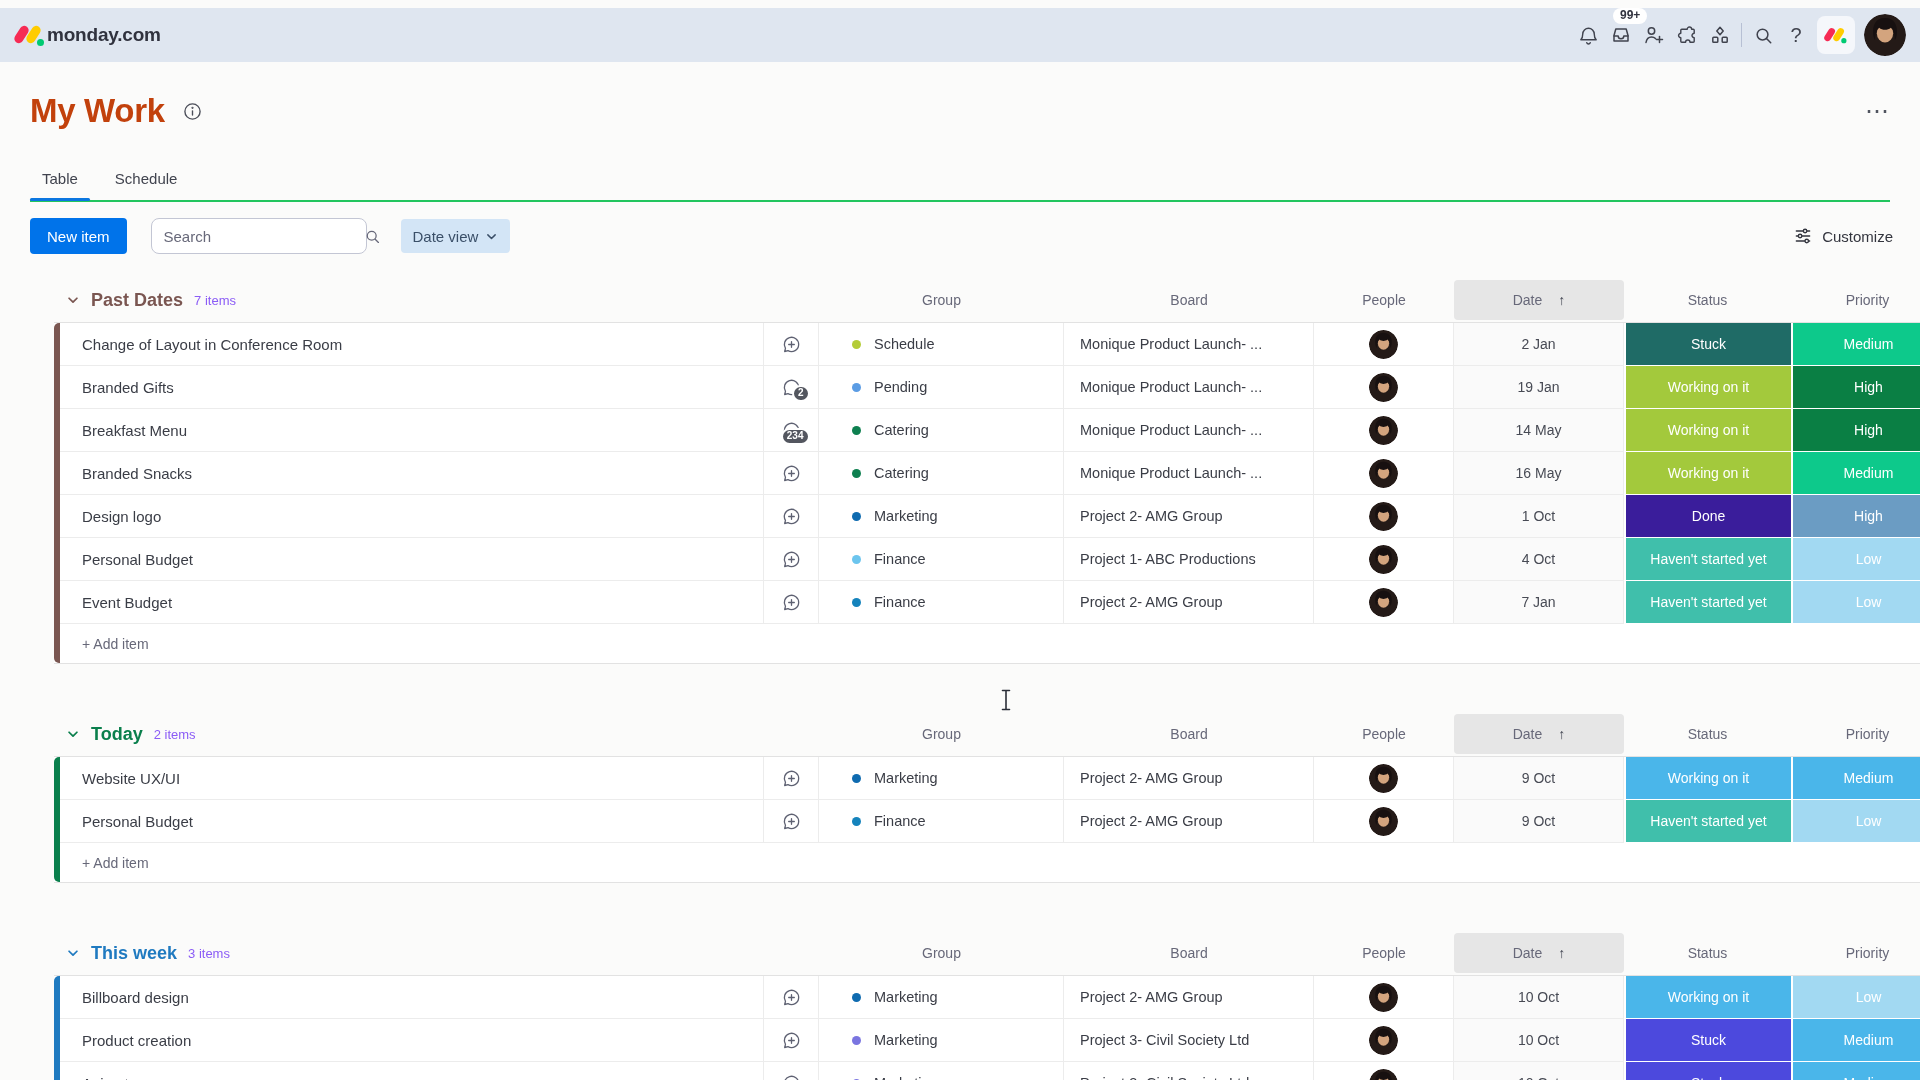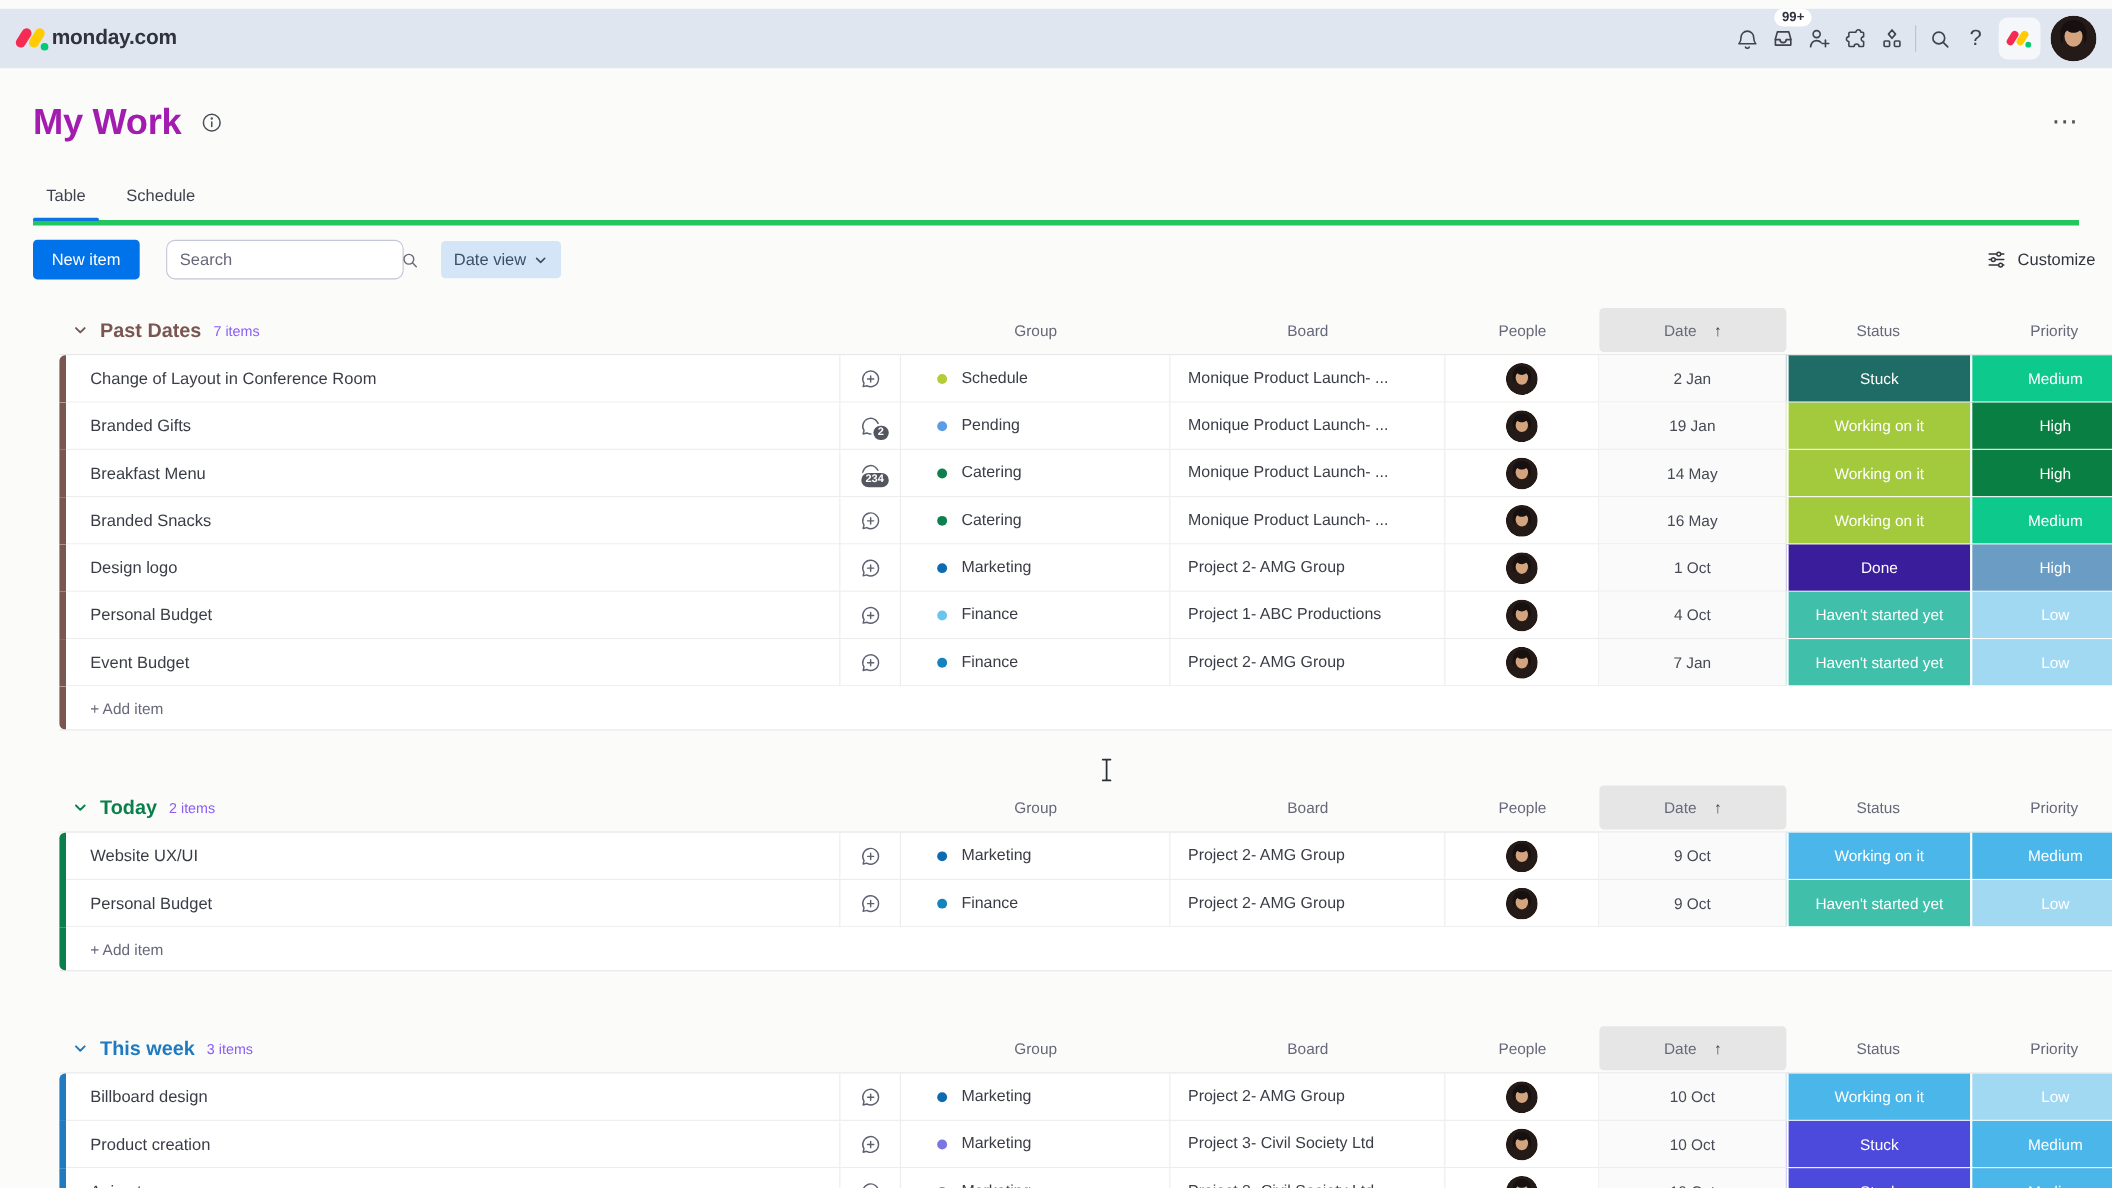--- a/index.html
+++ b/index.html
@@ -23,33 +23,33 @@
               border-radius:10px; padding:1px 7px 2px; line-height:13px; }
   .tb-divider { width:1px; height:24px; background:#b7c0d4; }
   .help-glyph { font-size:20px; color:#40434e; }
   .mini-logo-tile { width:38px; height:38px; background:#f5f7fb; border-radius:8px; display:flex; align-items:center; justify-content:center; }
   .mini-logo-tile .logo-mark { transform:scale(.75); }
   .tb-avatar { width:42px; height:42px; border-radius:50%; overflow:hidden; flex:0 0 auto; cursor:pointer; }
   .tb-avatar svg, .avatar svg { display:block; width:100%; height:100%; }
 
   
   .page-header { position:absolute; top:92px; left:30px; right:30px; display:flex; align-items:center; }
-  .page-title { font-size:33px; font-weight:600; color:#a21caf; letter-spacing:-0.3px; }
+  .page-title { font-size:33px; font-weight:600; color:#c2410c; letter-spacing:-0.3px; }
   .info-icon { margin-left:18px; color:#4b4e59; display:flex; }
   .menu-dots { margin-left:auto; font-size:24px; color:#50545f; line-height:10px; cursor:pointer; letter-spacing:1px; }
 
   
   .tabs { position:absolute; top:160px; left:30px; width:1860px; display:flex; gap:37px; padding:0 12px;
-          border-bottom:5px solid #22c55e; }
+          border-bottom:2px solid #22c55e; }
   .tab { position:relative; font-size:15px; color:#40434e; padding:10px 0 13px; cursor:pointer; }
   .tab.active::after { content:""; position:absolute; left:-12px; right:-12px; bottom:-1px; height:3px;
                        background:#0b76e0; border-radius:3px; }
 
   
-  .toolbar { position:absolute; top:218px; left:30px; right:15px; height:36px; display:flex; align-items:center; }
+  .toolbar { position:absolute; top:218px; left:30px; right:27px; height:36px; display:flex; align-items:center; }
   .btn-new { height:36px; padding:0 17px; background:#0073ea; border:none; border-radius:4px; color:#fff;
              font-size:15px; font-family:inherit; cursor:pointer; }
   .search-box { margin-left:24px; width:216px; height:36px; border:1px solid #c3c6d4; border-radius:8px;
                 background:#fff; display:flex; align-items:center; padding:0 12px; }
   .search-box input { flex:1; border:none; outline:none; font-size:15px; color:#323338; background:transparent; font-family:inherit; }
   .search-box input::placeholder { color:#676879; }
   .search-box .mag { color:#676879; display:flex; }
   .chip-view { margin-left:34px; height:34px; background:#d3e5f6; border-radius:4px; padding:0 12px;
                display:flex; align-items:center; gap:7px; font-size:15px; color:#3a4f68; cursor:pointer; }
   .chip-view svg { color:#3a4f68; }

